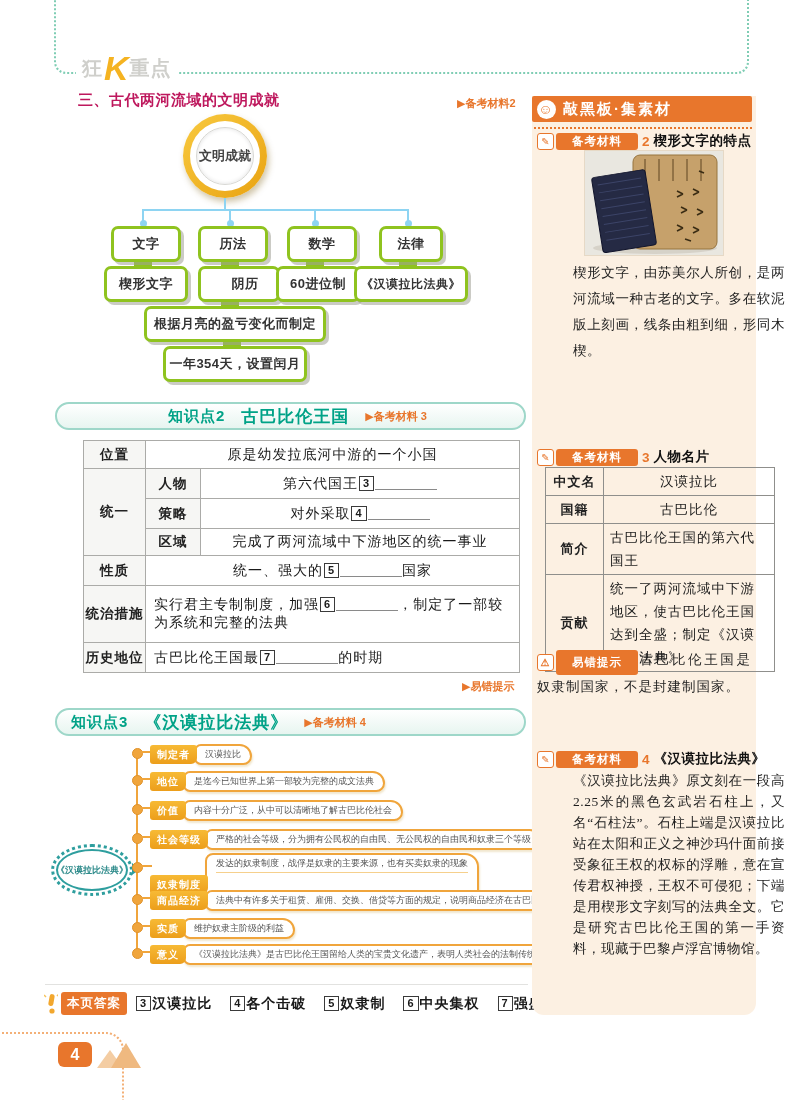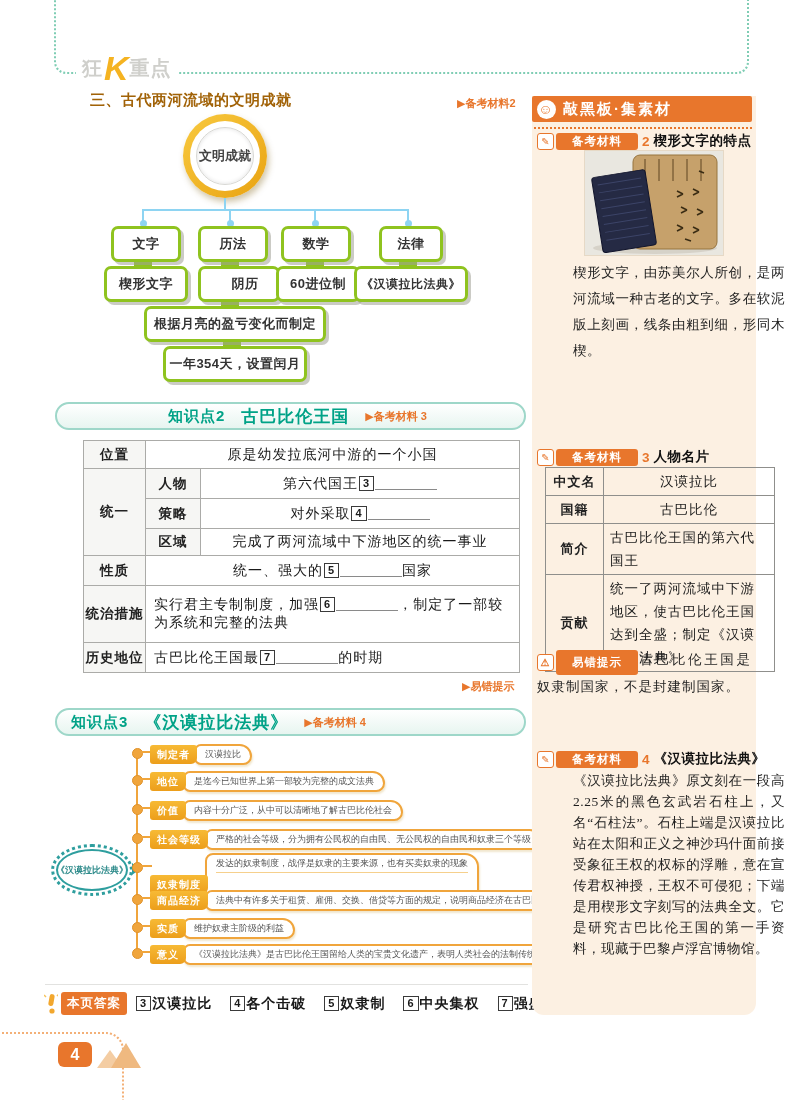--- a/index.html
+++ b/index.html
@@ -6,21 +6,21 @@
   .page{position:relative;width:790px;height:1100px;background:#fff;overflow:hidden;
         font-family:"Liberation Sans","DejaVu Sans",sans-serif;color:#222;}
 
   
   .top-frame{position:absolute;left:54px;top:-24px;width:691px;height:96px;
     border:2px dotted #7FCDB4;border-top:none;border-radius:0 0 12px 12px;}
   .logo{position:absolute;left:76px;top:54px;background:#fff;padding:0 6px;display:flex;align-items:flex-end;}
   .logo .g{font-weight:bold;font-size:20px;color:#CFCFCB;letter-spacing:1px;}
   .logo .k{font-weight:bold;font-style:italic;font-size:34px;line-height:28px;color:#F5B321;margin:0 1px;}
 
-  .sec-heading{position:absolute;left:90px;top:91px;font-size:15px;font-weight:bold;color:#a16207;letter-spacing:.5px;}
+  .sec-heading{position:absolute;left:78px;top:91px;font-size:15px;font-weight:bold;color:#be185d;letter-spacing:.5px;}
   .ref{color:#E8762C;font-weight:bold;font-size:11px;}
   .sec-ref{position:absolute;left:457px;top:96px;}
 
   
   .root-circle{position:absolute;left:183px;top:114px;width:84px;height:84px;border-radius:50%;
     background:linear-gradient(135deg,#F8C93F,#E9A312);box-shadow:2px 4px 6px rgba(120,90,10,.35);}
   .root-circle .mid{position:absolute;inset:7px;background:#fff;border-radius:50%;}
   .root-circle .inner{position:absolute;inset:13px;background:#fff;border:1px solid #D8D8D4;border-radius:50%;
     display:flex;align-items:center;justify-content:center;font-size:13px;font-weight:bold;color:#444;
     box-shadow:inset 0 0 4px rgba(0,0,0,.12);}
@@ -150,21 +150,21 @@
 
   <div class="gconn" style="left:134px;top:250px;height:22px;"></div>
   <div class="gconn" style="left:221px;top:250px;height:22px;"></div>
   <div class="gconn" style="left:306px;top:250px;height:22px;"></div>
   <div class="gconn" style="left:399px;top:250px;height:22px;"></div>
   <div class="gconn" style="left:221px;top:290px;height:22px;"></div>
   <div class="gconn" style="left:223px;top:330px;height:22px;"></div>
 
   <div class="gbox" style="left:111px;top:226px;width:64px;height:30px;">文字</div>
   <div class="gbox" style="left:198px;top:226px;width:64px;height:30px;">历法</div>
-  <div class="gbox" style="left:281px;top:226px;width:64px;height:30px;">数学</div>
+  <div class="gbox" style="left:287px;top:226px;width:64px;height:30px;">数学</div>
   <div class="gbox" style="left:379px;top:226px;width:58px;height:30px;">法律</div>
 
   <div class="gbox" style="left:104px;top:266px;width:78px;height:30px;">楔形文字</div>
   <div class="gbox" style="left:198px;top:266px;width:64px;height:30px;padding-left:12px;">阴历</div>
   <div class="gbox" style="left:276px;top:266px;width:78px;height:30px;">60进位制</div>
   <div class="gbox" style="left:354px;top:266px;width:108px;height:30px;font-size:12px;">《汉谟拉比法典》</div>
 
   <div class="gbox" style="left:144px;top:306px;width:176px;height:30px;">根据月亮的盈亏变化而制定</div>
   <div class="gbox" style="left:163px;top:346px;width:138px;height:30px;">一年354天，设置闰月</div>
 

